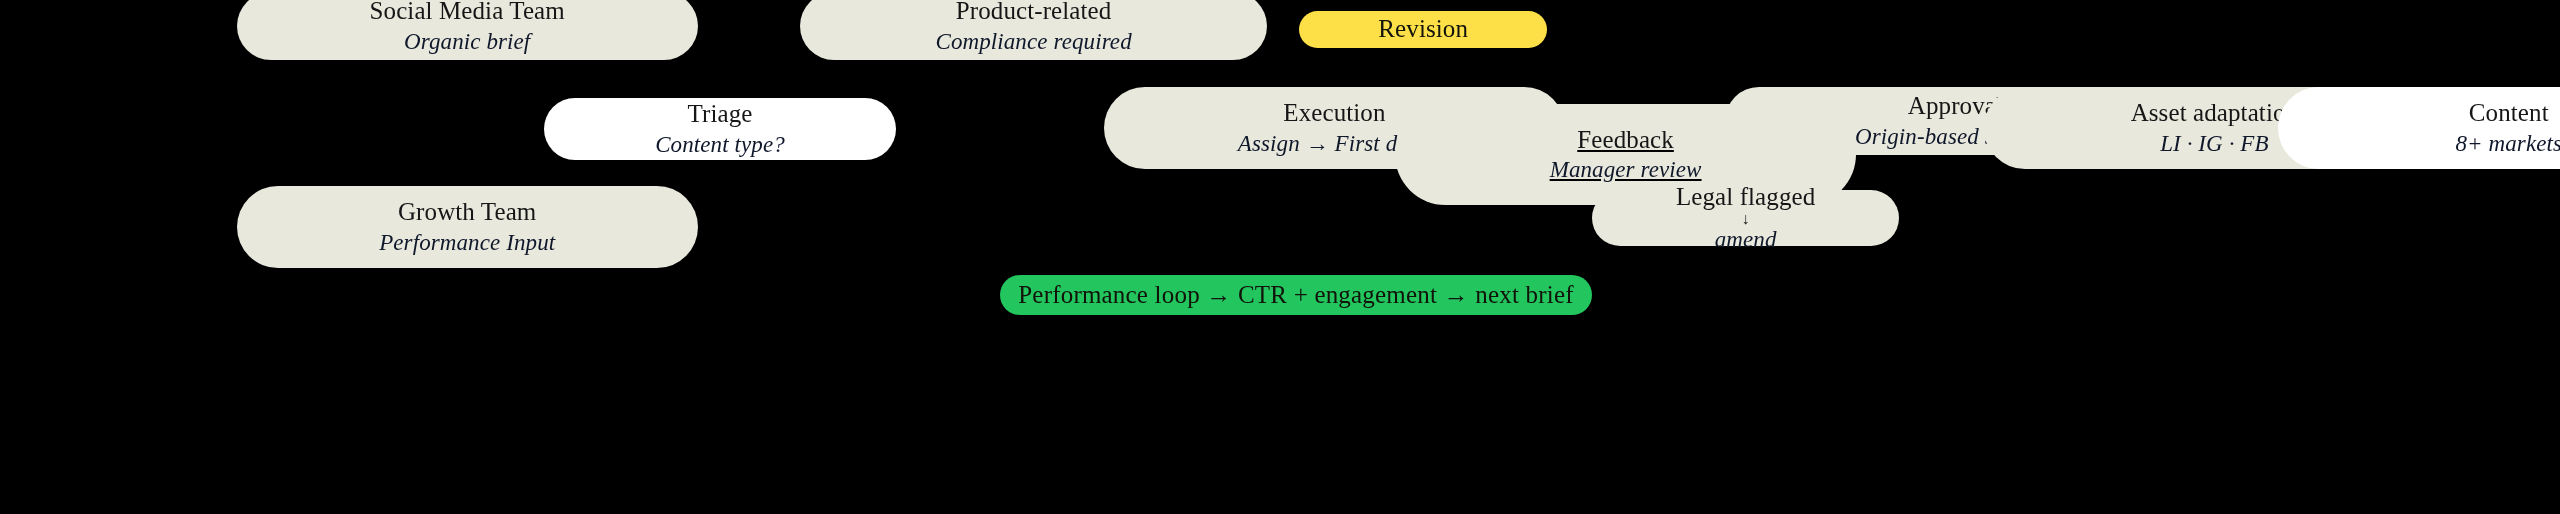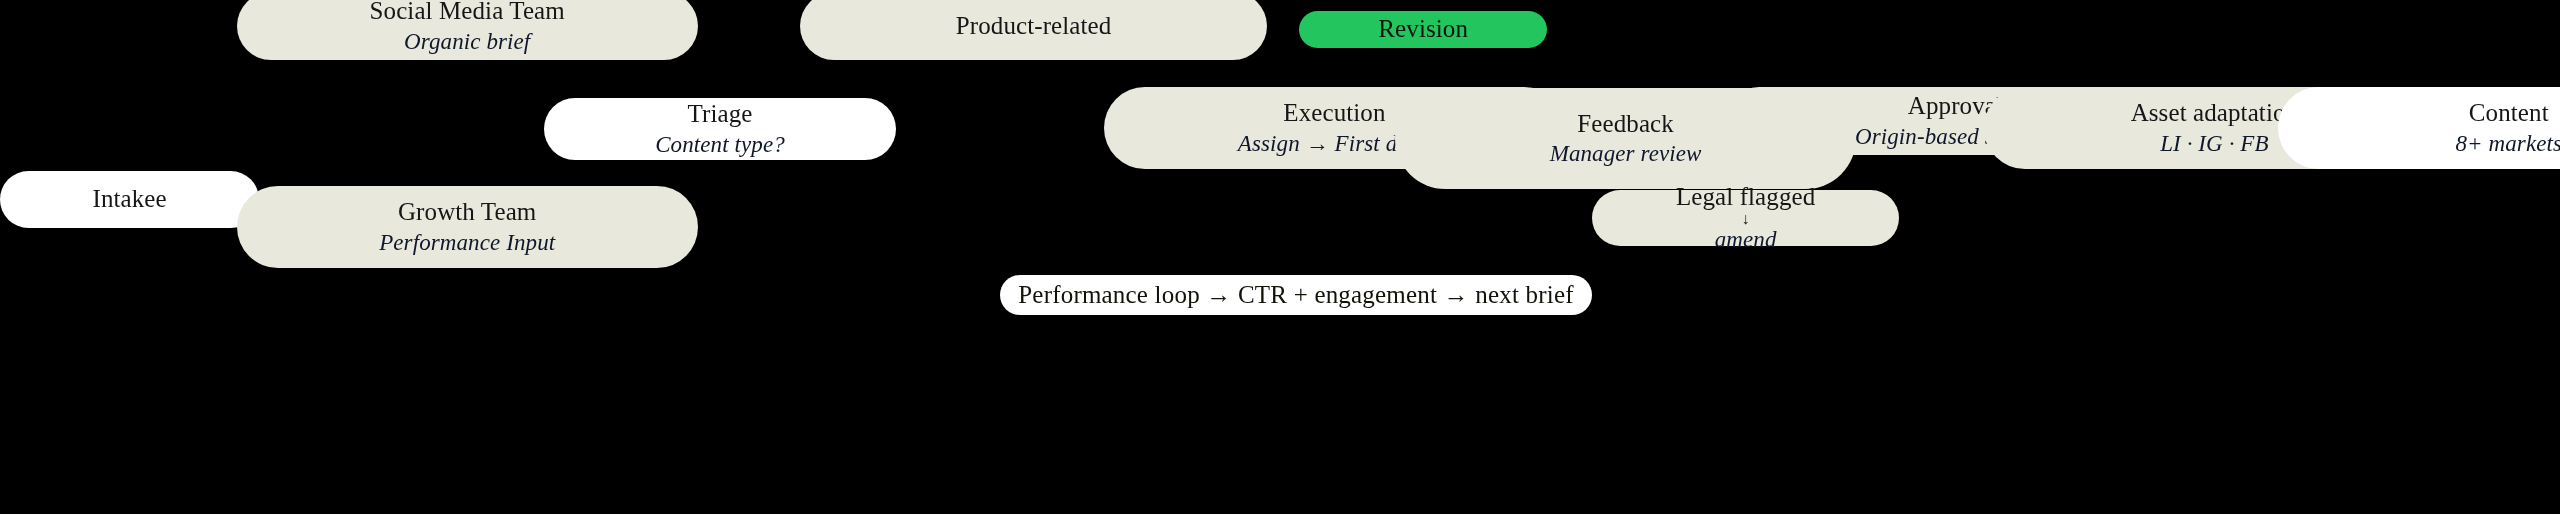--- a/index.html
+++ b/index.html
@@ -45,80 +45,78 @@
     white-space: nowrap;
     letter-spacing: 0.1px;
     margin-top: 1px;
   }
   .node.single .title {
     font-size: 25px;
   }
   
   .fill-beige { background: #e8e8dd; }
   .fill-white { background: #ffffff; }
-  .fill-lime  { background: #22c55e; }
+  .fill-lime  { background: #fde047; }
 
   .fill-lime .title,
   .fill-lime .subtitle { color: #12130a; }
 
   
   .banner {
     position: absolute;
     box-sizing: border-box;
     display: flex;
     align-items: center;
     justify-content: center;
     border-radius: 999px;
-    background: #ffffff;
+    background: #22c55e;
   }
   .banner .banner-text {
     font-size: 25px;
     color: #111208;
     white-space: nowrap;
     letter-spacing: 0.2px;
   }
 
   
   .arrow-line {
     font-size: 16px;
     line-height: 0.85;
     color: #222222;
     margin: -1px 0 -1px 0;
   }
 </style>
 </head>
 <body>
 
 <div id="canvas">
-    <div class="node fill-white single" style="left: 0px; top: 171px; width: 259.2px; height: 57px;">
-      <div class="title">Intakee</div>
-    </div>
     <div class="node fill-beige" style="left: 236.8px; top: -8px; width: 460.8px; height: 68px;">
       <div class="title">Social Media Team</div>
       <div class="subtitle">Organic brief</div>
     </div>
     <div class="node fill-white" style="left: 544px; top: 98px; width: 352px; height: 62px;">
       <div class="title">Triage</div>
       <div class="subtitle">Content type?</div>
     </div>
     <div class="node fill-beige" style="left: 236.8px; top: 186px; width: 460.8px; height: 82px;">
       <div class="title">Growth Team</div>
       <div class="subtitle">Performance Input</div>
     </div>
     <div class="node fill-beige" style="left: 800px; top: -8px; width: 467.2px; height: 68px;">
       <div class="title">Product-related</div>
+      <div class="subtitle">Compliance required</div>
     </div>
     <div class="node fill-lime single" style="left: 1299.2px; top: 11px; width: 248px; height: 37px;">
       <div class="title">Revision</div>
     </div>
     <div class="node fill-beige" style="left: 1104px; top: 87px; width: 460.8px; height: 82px;">
       <div class="title">Execution</div>
       <div class="subtitle">Assign → First draft</div>
     </div>
-    <div class="node fill-beige" style="left: 1395.2px; top: 88px; width: 460.8px; height: 101px;">
+    <div class="node fill-beige" style="left: 1395.2px; top: 104px; width: 460.8px; height: 101px; text-decoration: underline;">
       <div class="title">Feedback</div>
       <div class="subtitle">Manager review</div>
     </div>
     <div class="node fill-beige" style="left: 1725px; top: 87px; width: 460.8px; height: 68px; font-family: Liberation Serif, serif;">
       <div class="title">Approval</div>
       <div class="subtitle">Origin-based sign-off</div>
     </div>
     <div class="node fill-beige" style="left: 1592px; top: 190px; width: 307.2px; height: 56px; justify-content: center;">
       <div class="title">Legal flagged</div>
       <div class="arrow-line">↓</div>

